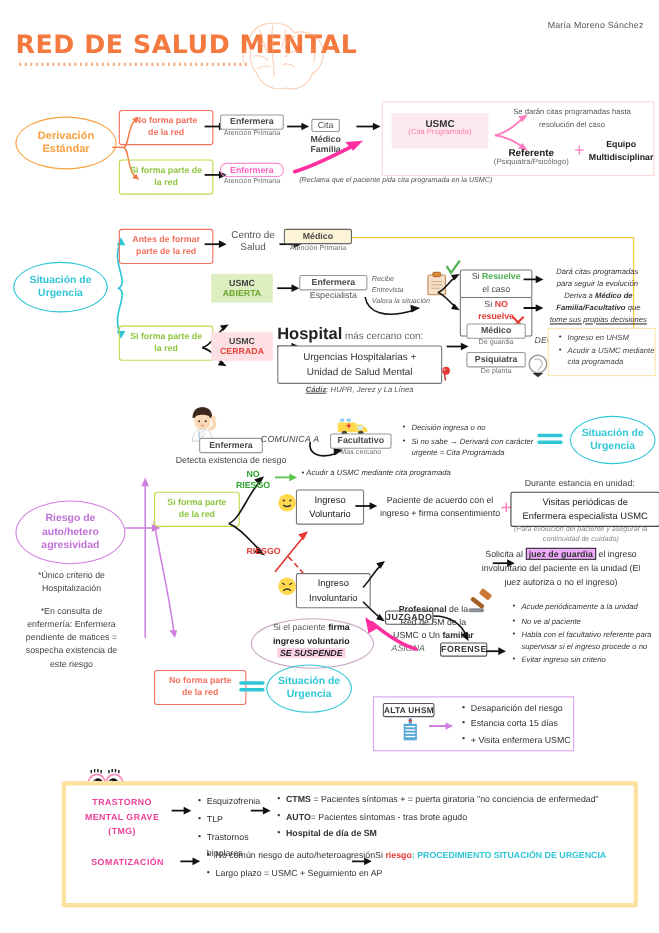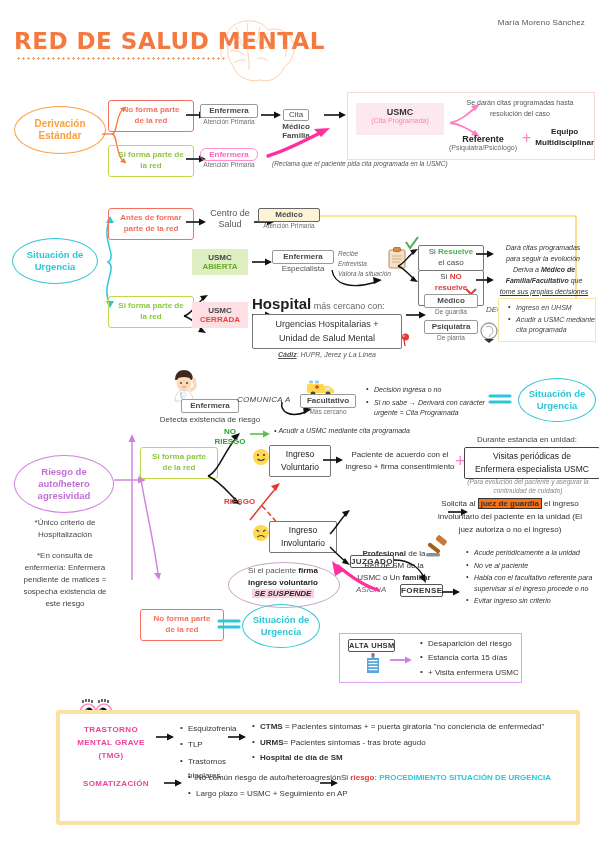--- a/index.html
+++ b/index.html
@@ -53,21 +53,21 @@
   .panel-yellow{border:1.4px solid #fbe6a8;background:#fff;}
   .panel-purple{border:1.3px solid #dba2ef;background:#fff;}
   .panel-big-yellow{border:4px solid #fbe2a0;border-radius:3px;background:#fff;}
   .usmc-fill{background:#fce9ef;}
   
   ul.bl{margin:0;padding-left:9px;list-style:none;}
   ul.bl li{position:relative;padding-left:7px;margin-bottom:2px;}
   ul.bl li:before{content:"•";position:absolute;left:-1px;top:-1px;color:#333;}
   svg{overflow:visible;}
   .hl-pink{background:#fbd0e4;}
-  .hl-grey{background:#f97316;}
+  .hl-grey{background:#f0abfc;}
 </style>
 </head>
 <body>
 
 <div class="abs" id="author">María Moreno Sánchez</div>
 <div class="abs" id="title">RED DE SALUD MENTAL</div>
 <div class="abs" id="title-dots"></div>
 <div class="abs" id="brain">
 <svg width="92" height="62" viewBox="0 0 92 62">
  <g fill="none" stroke="#f7a878" stroke-width="1">
@@ -603,21 +603,21 @@
   <li>Esquizofrenia</li>
   <li>TLP</li>
   <li>Trastornos bipolares</li>
 </ul>
 <svg class="abs" style="left:228px;top:733px;" width="20" height="8">
   <path d="M0 4 H12" stroke="#111" stroke-width="1.6"></path>
     <path d="M18 4 l-7 -3.5 v7z" fill="#111"></path>
 </svg>
 <ul class="abs bl s8" style="left:244px;top:720px;width:326px;color:#333;line-height:1.7;">
   <li><span class="bold">CTMS</span><span> = Pacientes síntomas + = puerta giratoria "no conciencia de enfermedad"</span></li>
-  <li><span class="bold">URMS</span><span>=  Pacientes síntomas - tras brote agudo</span></li>
+  <li><span class="bold">AUTO</span><span>=  Pacientes síntomas - tras brote agudo</span></li>
   <li><span class="bold">Hospital de día de SM</span></li>
 </ul>
 
 <div class="abs bold" style="left:68px;top:779px;width:96px;text-align:center;font-size:8px;color:#ef3f9a;letter-spacing:.4px;">SOMATIZACIÓN</div>
 <svg class="abs" style="left:164px;top:779px;" width="20" height="8">
   <path d="M0 4 H12" stroke="#111" stroke-width="1.6"></path>
     <path d="M18 4 l-7 -3.5 v7z" fill="#111"></path>
 </svg>
 <ul class="abs bl s8" style="left:180px;top:771px;width:160px;color:#333;line-height:1.8;">
   <li>No común riesgo de auto/heteroagresión</li>

